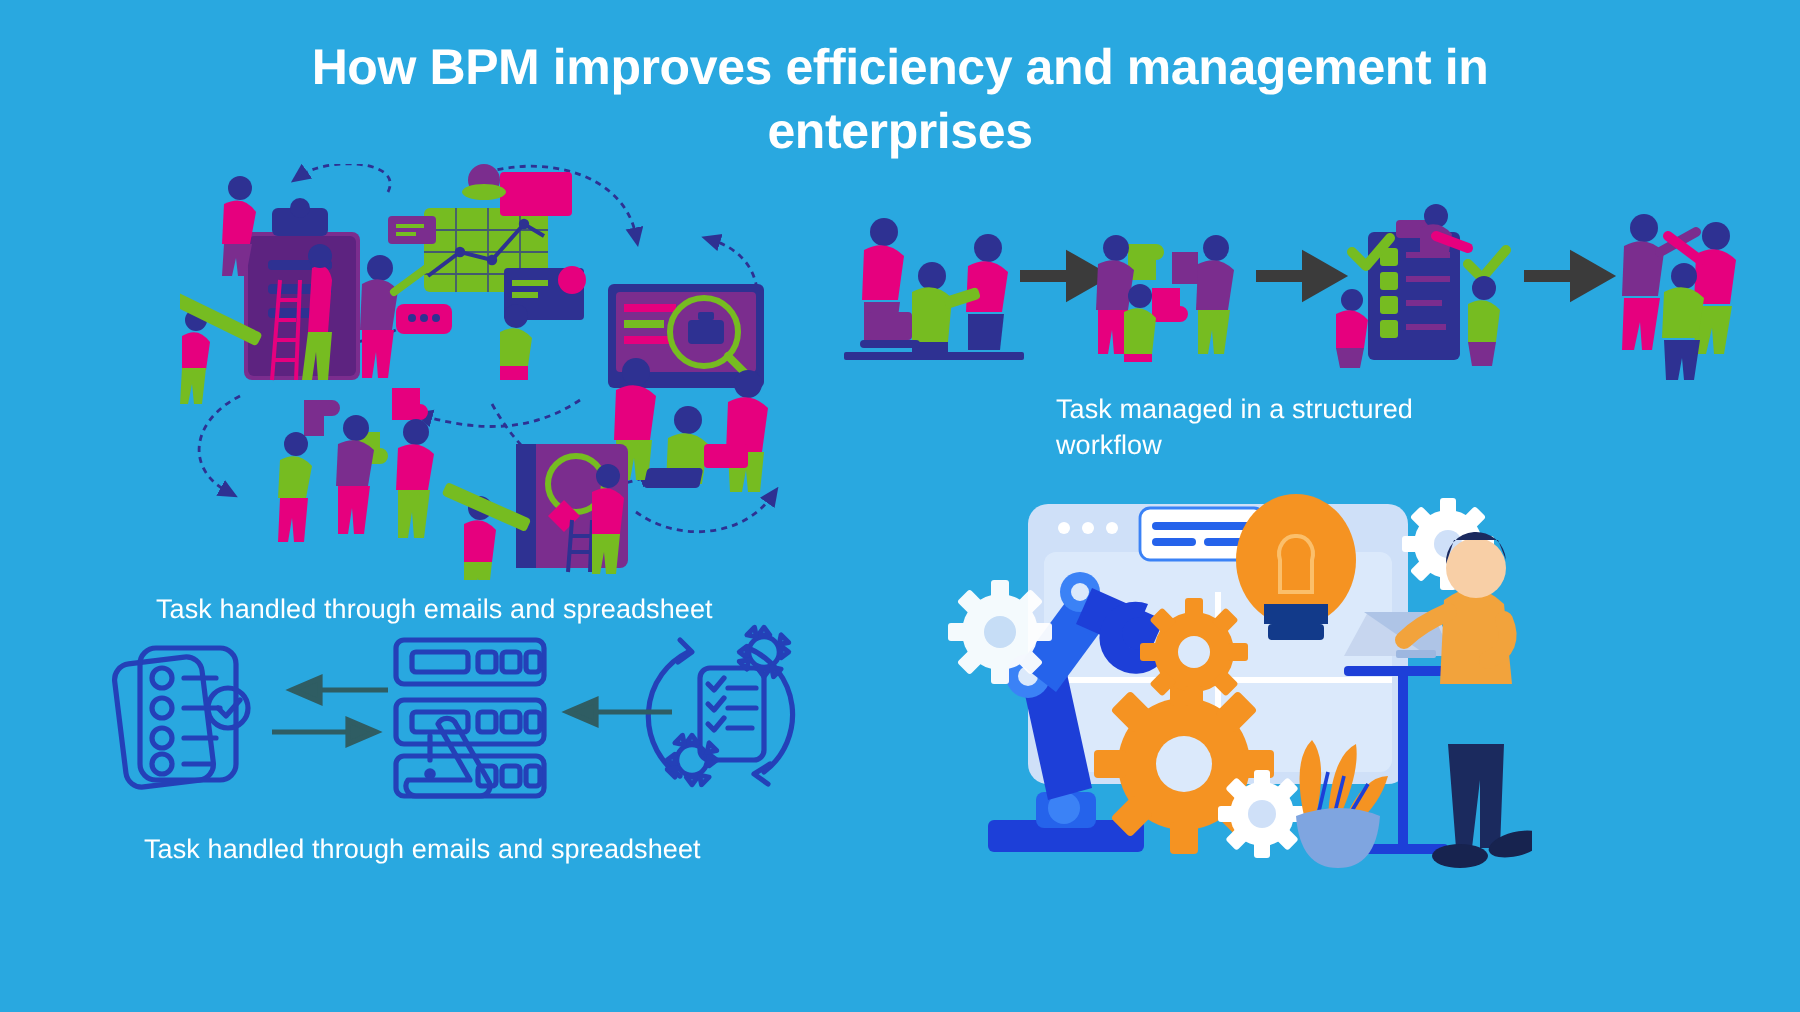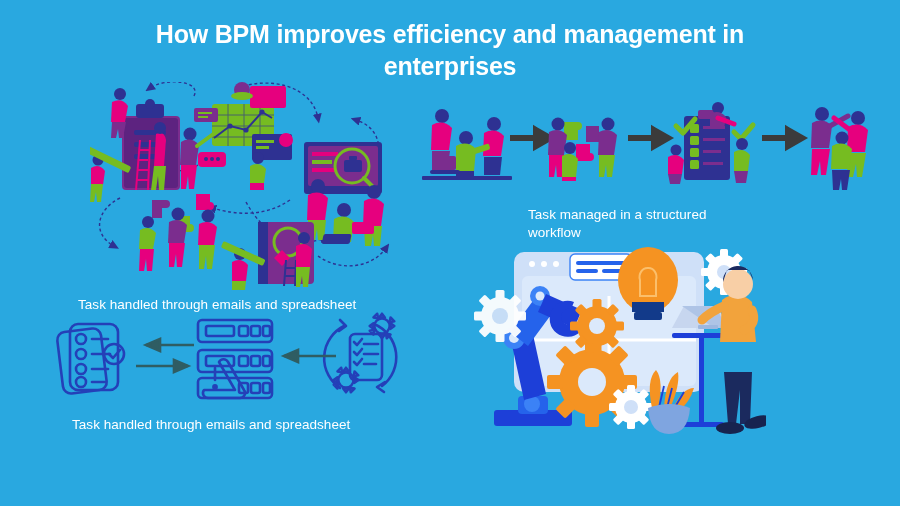--- a/index.html
+++ b/index.html
@@ -19,21 +19,21 @@
     color:#ffffff;font-size:25px;font-weight:bold;line-height:1.28;
     letter-spacing:-0.2px;
   }
 
   
   .caption{
     position:absolute;color:#ffffff;font-size:13.5px;line-height:1.35;
     font-weight:400;letter-spacing:0.05px;
   }
   #cap-left-top{left:78px;top:296px;width:340px;text-align:left;}
-  #cap-right{left:528px;top:206px;width:230px;text-align:left;}
+  #cap-right{left:528px;top:196px;width:230px;text-align:left;}
   #cap-left-bottom{left:72px;top:416px;width:340px;text-align:left;}
 
   
   .logo{position:absolute;left:24px;top:441px;}
   .logo-word{
     color:#ffffff;font-size:27px;font-weight:bold;line-height:1;
     letter-spacing:-0.8px;position:relative;display:inline-block;
   }
   .logo-reg{font-size:9px;vertical-align:super;font-weight:bold;}
   .logo-tag{

